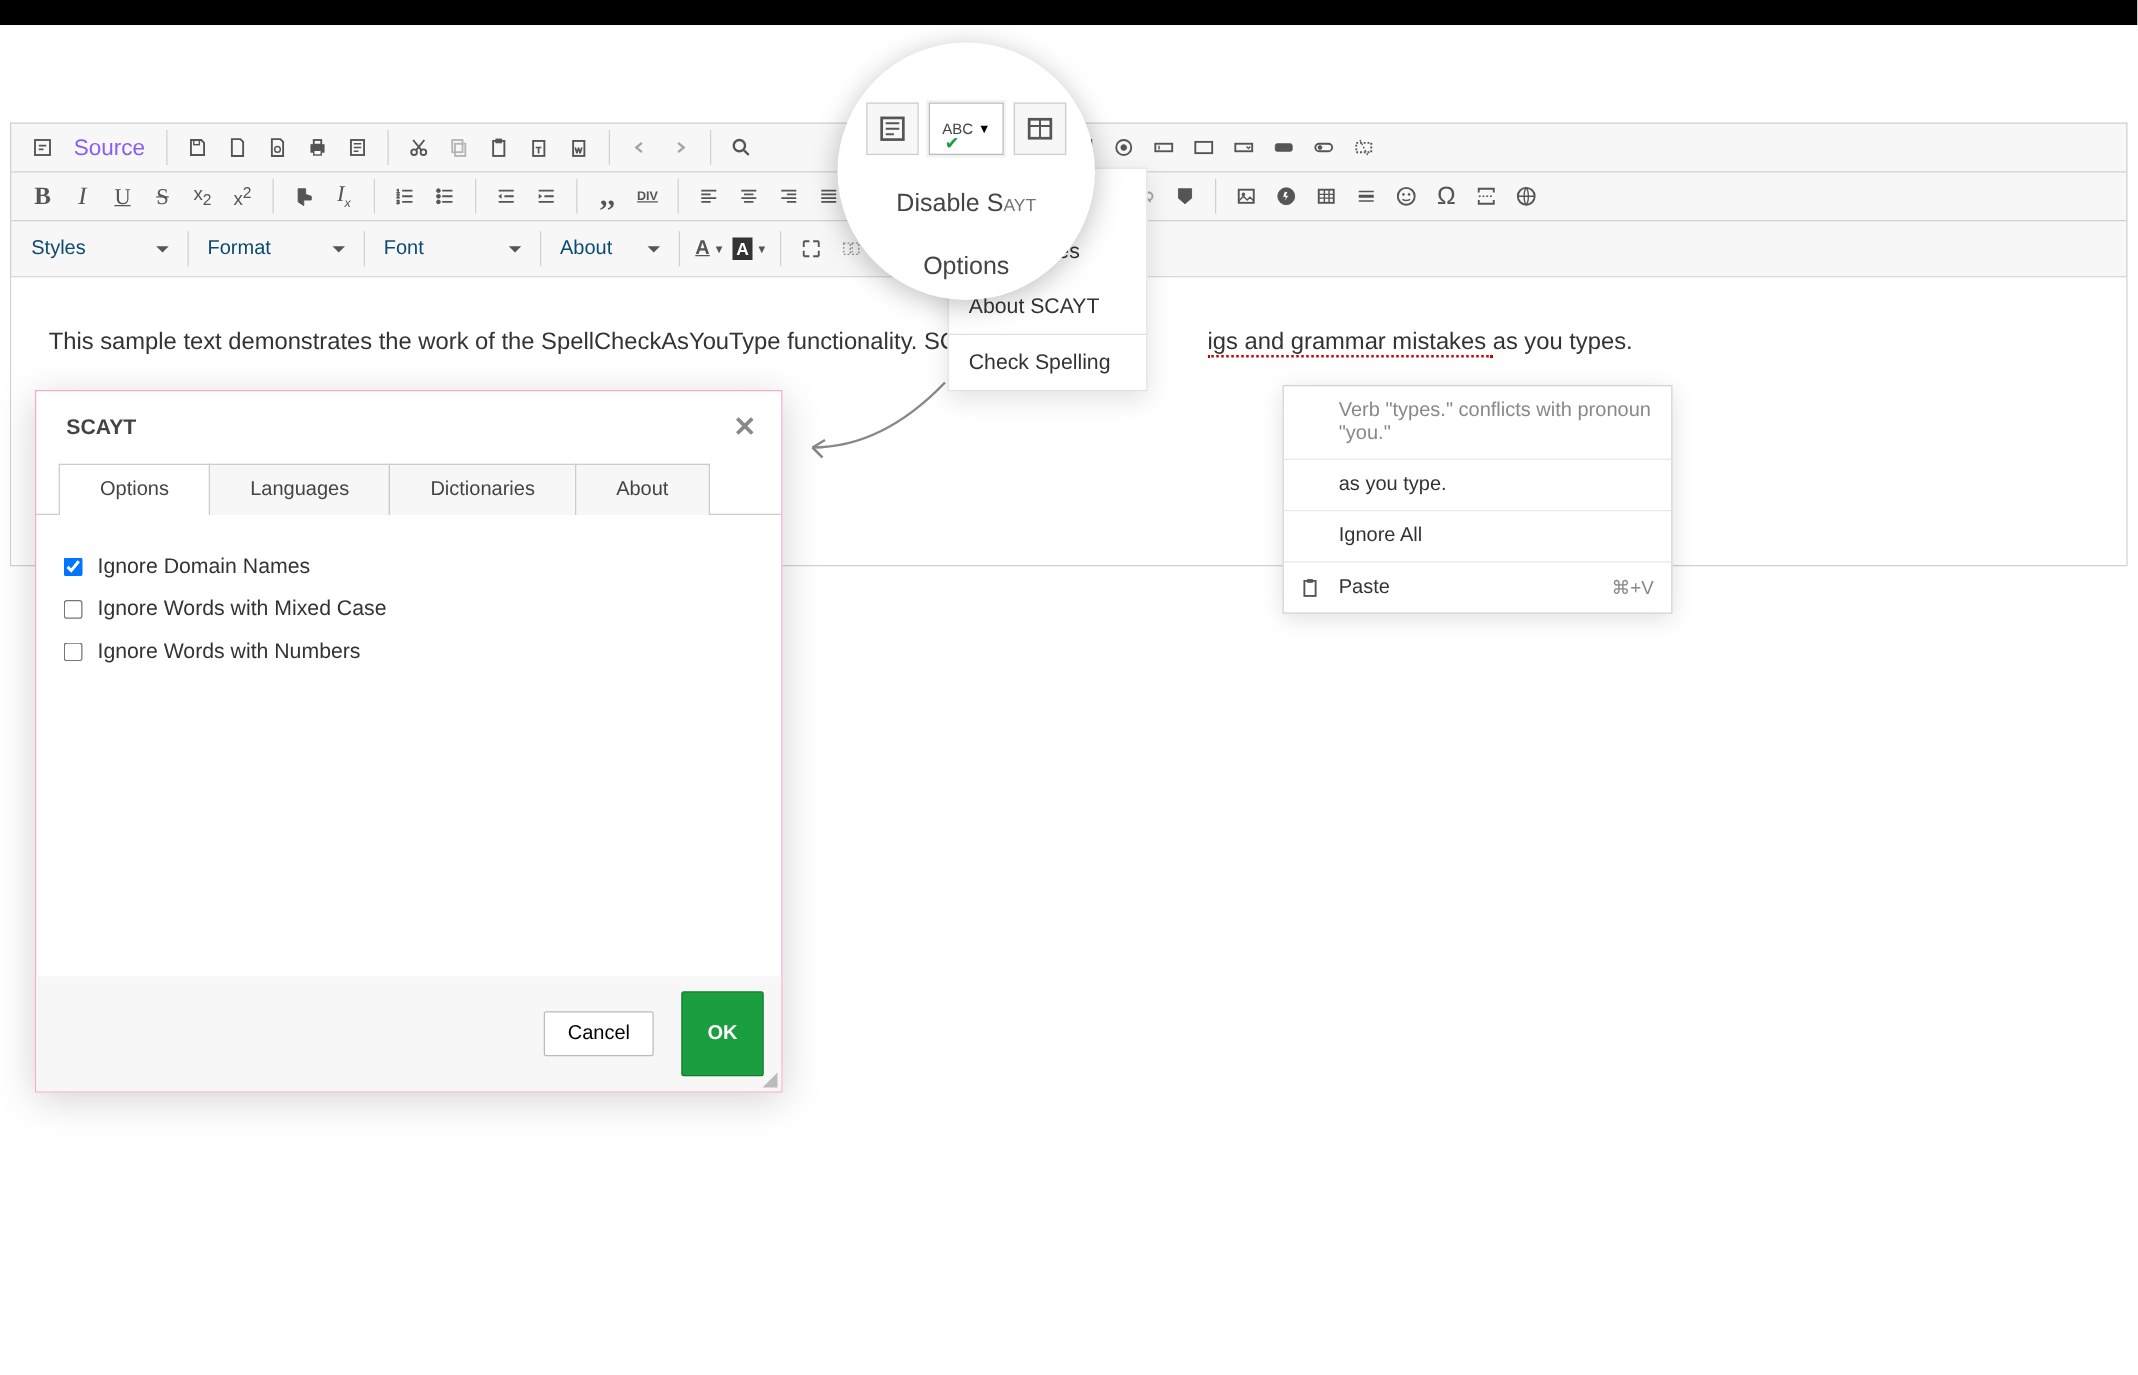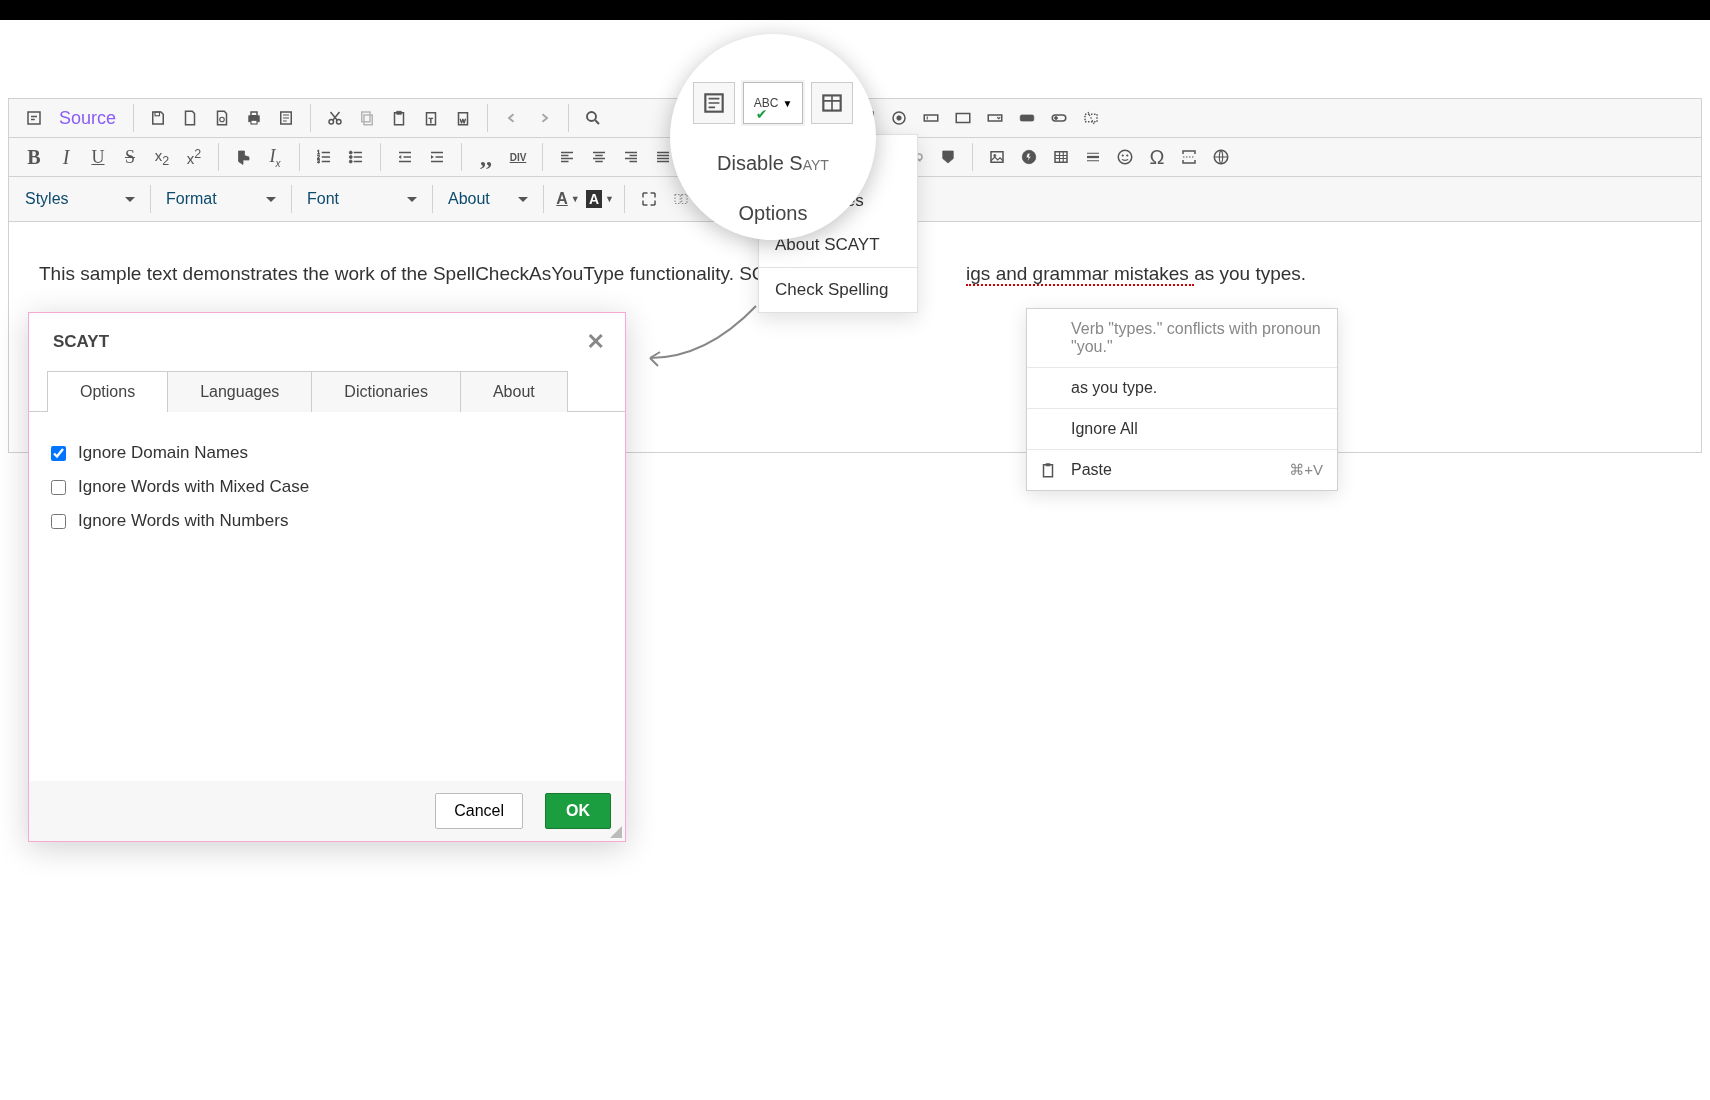--- a/index.html
+++ b/index.html
@@ -38,21 +38,21 @@
 .dlg-title{display:flex;justify-content:space-between;align-items:center;padding:16px 20px 10px 24px;font-size:17px;font-weight:bold;color:#444}
 .dlg-close{font-size:22px;color:#888;cursor:pointer;font-weight:bold}
 .dlg-tabs{display:flex;padding:0 18px;margin-top:6px}
 .tab{flex:0 0 auto;padding:11px 32px;border:1px solid #ccc;border-bottom:none;margin-right:-1px;background:#f7f7f7;font-size:16px;color:#444;cursor:pointer}
 .tab.active{background:#fff;position:relative;z-index:2}
 .dlg-body{border-top:1px solid #ccc;margin-top:-1px;padding:24px 22px;min-height:370px}
 .chk{display:flex;align-items:center;gap:12px;padding:7px 0;font-size:17px;color:#333}
 .chk input{width:15px;height:15px}
 .dlg-foot{background:#f7f7f7;padding:12px 14px;display:flex;justify-content:flex-end;gap:22px;align-items:center;position:relative}
 .btn-cancel{padding:8px 18px;border:1px solid #bbb;background:#fff;font-size:16px;cursor:pointer;border-radius:2px}
-.btn-ok{padding:8px 20px;border:1px solid #157a2e;background:#1a9e3f;color:#fff;font-size:16px;font-weight:bold;cursor:pointer;border-radius:2px}
+.btn-ok{padding:24px 20px;border:1px solid #157a2e;background:#1a9e3f;color:#fff;font-size:16px;font-weight:bold;cursor:pointer;border-radius:2px}
 .resize-grip{position:absolute;right:3px;bottom:3px;width:0;height:0;border-style:solid;border-width:0 0 12px 12px;border-color:transparent transparent #bbb transparent}
 
 .ctx{position:absolute;left:1026px;top:308px;width:312px;background:#fff;border:1px solid #d1d1d1;box-shadow:0 4px 18px rgba(0,0,0,0.12);z-index:15}
 .ctx-row{padding:11px 14px 11px 44px;font-size:16px;color:#333;border-bottom:1px solid #e8e8e8;position:relative;cursor:pointer}
 .ctx-row.info{color:#888;font-style:normal;cursor:default}
 .ctx-row:last-child{border-bottom:none}
 .ctx-ico{position:absolute;left:12px;top:50%;transform:translateY(-50%);width:18px;height:18px}
 .ctx-short{position:absolute;right:14px;top:50%;transform:translateY(-50%);color:#888;font-size:15px}
 
 .arrow{position:absolute;left:636px;top:298px;z-index:12}

